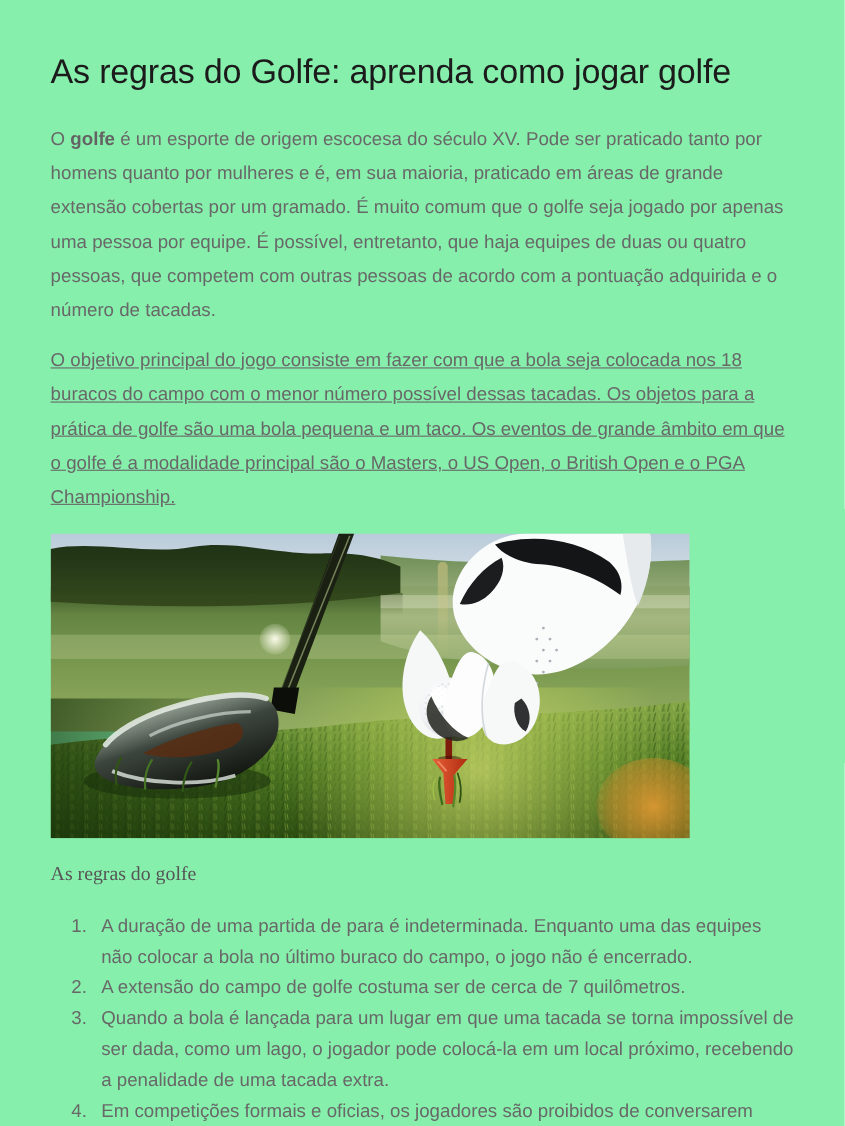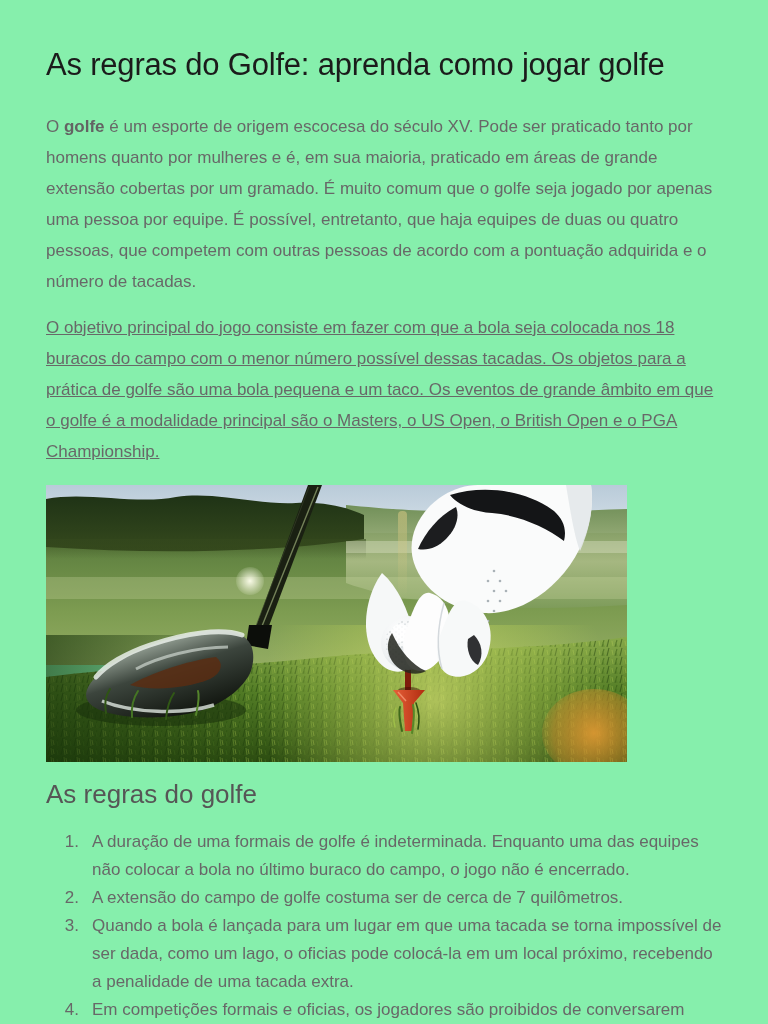--- a/index.html
+++ b/index.html
@@ -36,24 +36,25 @@
   p.para b { font-weight: 700; color: #636363; }
   figure.photo-frame {
     margin: 18px 0 0 0;
     padding: 0;
     width: 581px;
     height: 277px;
     line-height: 0;
   }
   h2.subheading {
     margin: 15px 0 0 0;
-    font-size: 26px;
+    font-size: 18px;
     line-height: 34px;
     font-weight: 400;
     color: #565656;
+    font-family: Liberation Serif, serif;
   }
   ol.rules {
     list-style: none;
     margin: 17px 0 0 0;
     padding: 0;
   }
   ol.rules li {
     display: flex;
     font-size: 17px;
     line-height: 28px;
@@ -244,29 +245,29 @@
           <path d="M346,148 C354,166 366,180 380,186 C370,192 354,188 346,176 C340,166 341,156 346,148 Z" fill="#23261f" opacity="0.85"></path>
         </g>
       </svg>
     </figure>
 
     <h2 class="subheading">As regras do golfe</h2>
 
     <ol class="rules">
       <li>
           <span class="num">1.</span>
-          <span class="txt">A duração de uma formais de golfe é indeterminada. Enquanto uma das equipes não colocar a bola no último buraco do campo, o jogo não é encerrado.</span>
+          <span class="txt">A duração de uma partida de para é indeterminada. Enquanto uma das equipes não colocar a bola no último buraco do campo, o jogo não é encerrado.</span>
         </li>
       <li>
           <span class="num">2.</span>
           <span class="txt">A extensão do campo de golfe costuma ser de cerca de 7 quilômetros.</span>
         </li>
       <li>
           <span class="num">3.</span>
-          <span class="txt">Quando a bola é lançada para um lugar em que uma tacada se torna impossível de ser dada, como um lago, o oficias pode colocá-la em um local próximo, recebendo a penalidade de uma tacada extra.</span>
+          <span class="txt">Quando a bola é lançada para um lugar em que uma tacada se torna impossível de ser dada, como um lago, o jogador pode colocá-la em um local próximo, recebendo a penalidade de uma tacada extra.</span>
         </li>
       <li>
           <span class="num">4.</span>
           <span class="txt">Em competições formais e oficias, os jogadores são proibidos de conversarem entre si.</span>
         </li>
 
     </ol>
 
   </div>
 </div>

